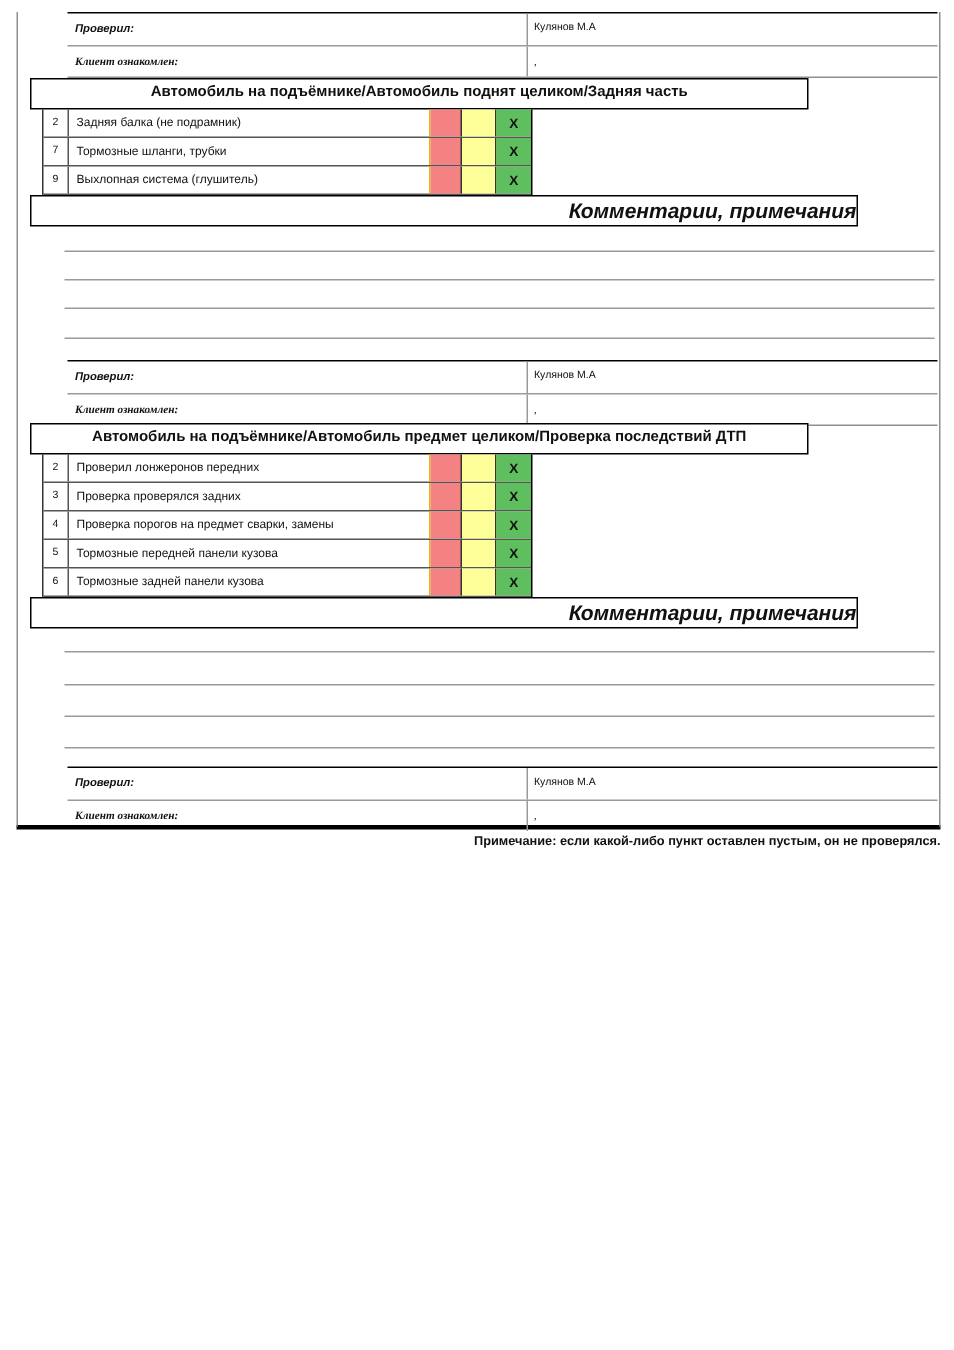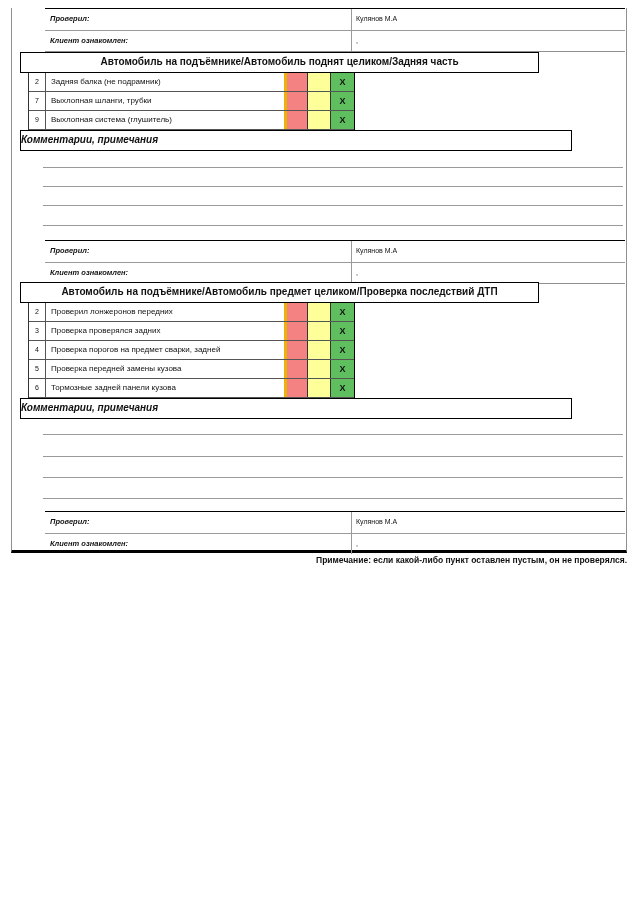--- a/index.html
+++ b/index.html
@@ -6,41 +6,41 @@
   html,body { background:#fff; }
   body { width:636px; height:900px; position:relative; font-family:"Liberation Sans", sans-serif; color:#111; }
   .page { position:absolute; left:0; top:0; width:636px; height:900px; background:#fff; overflow:hidden; }
 
   .frame { position:absolute; left:11px; top:8px; width:616px; height:545px;
            border-left:1px solid #8f8f8f; border-right:1px solid #8f8f8f; border-bottom:3px solid #000; }
 
   
   .sign-table { position:absolute; left:45px; width:580px; border-top:1px solid #000; border-bottom:1px solid #8f8f8f; }
   .sign-row { display:flex; height:21px; line-height:20px; }
-  .sign-row + .sign-row { border-top:1px solid #9a9a9a; }
+  .sign-row + .sign-row { border-top:1px solid #9a9a9a;font-family:Liberation Serif, serif; }
   .sign-label { width:307px; padding-left:5px; font-size:7.5px; font-style:italic; font-weight:bold;
                 border-right:1px solid #9a9a9a; }
   .sign-value { flex:1; padding-left:4px; font-size:7px; }
 
   
   .sec-header { position:absolute; left:20px; width:519px; height:21px; border:1.5px solid #000;
                 text-align:center; font-weight:bold; font-size:10px; line-height:18px; background:#fff; }
 
   
   .checklist { position:absolute; left:28px; width:327px; border-left:1px solid #333; border-right:1.5px solid #000; }
   .c-row { display:flex; height:19px; line-height:18px; border-bottom:1px solid #555; }
   .c-num { width:17px; text-align:center; font-size:7px; border-right:1px solid #555; }
-  .c-label { flex:1; padding-left:5px; font-size:8px; border-right:3px solid #eab308; overflow:hidden; white-space:nowrap; }
+  .c-label { flex:1; padding-left:5px; font-size:8px; border-right:1px solid #eab308; overflow:hidden; white-space:nowrap; }
   .c-red    { width:21px; background:var(--status-red,#F58282); border-right:1px solid #333; }
   .c-yellow { width:23px; background:var(--status-yellow,#FFFF99); border-right:1px solid #333; }
   .c-green  { width:23px; background:var(--status-green,#5FBF5F); text-align:center; font-weight:bold; font-size:9px; }
 
   
   .comments-header { position:absolute; left:20px; width:552px; height:21px; border:1.5px solid #000;
-                     text-align:left; font-weight:bold; font-style:italic; font-size:10px; line-height:18px; background:#fff; }
+                     text-align:right; font-weight:bold; font-style:italic; font-size:14px; line-height:18px; background:#fff; }
   .comment-line { position:absolute; left:43px; width:580px; height:1px; background:#9a9a9a; }
 
   .footnote { position:absolute; left:11px; top:555px; width:616px; text-align:right;
               font-size:8.5px; font-weight:bold; color:#111; }
 </style>
 </head>
 <body>
 
 <div class="page">
   <div class="frame"></div>
@@ -61,21 +61,21 @@
   <div class="checklist" style="top:73px">
     <div class="c-row">
       <div class="c-num">2</div>
       <div class="c-label">Задняя балка (не подрамник)</div>
       <div class="c-red"></div>
       <div class="c-yellow"></div>
       <div class="c-green"><span>X</span></div>
     </div>
     <div class="c-row">
       <div class="c-num">7</div>
-      <div class="c-label">Выхлопная шланги, трубки</div>
+      <div class="c-label">Тормозные шланги, трубки</div>
       <div class="c-red"></div>
       <div class="c-yellow"></div>
       <div class="c-green"><span>X</span></div>
     </div>
     <div class="c-row">
       <div class="c-num">9</div>
       <div class="c-label">Выхлопная система (глушитель)</div>
       <div class="c-red"></div>
       <div class="c-yellow"></div>
       <div class="c-green"><span>X</span></div>
@@ -111,28 +111,28 @@
     </div>
     <div class="c-row">
       <div class="c-num">3</div>
       <div class="c-label">Проверка проверялся задних</div>
       <div class="c-red"></div>
       <div class="c-yellow"></div>
       <div class="c-green"><span>X</span></div>
     </div>
     <div class="c-row">
       <div class="c-num">4</div>
-      <div class="c-label">Проверка порогов на предмет сварки, задней</div>
+      <div class="c-label">Проверка порогов на предмет сварки, замены</div>
       <div class="c-red"></div>
       <div class="c-yellow"></div>
       <div class="c-green"><span>X</span></div>
     </div>
     <div class="c-row">
       <div class="c-num">5</div>
-      <div class="c-label">Проверка передней замены кузова</div>
+      <div class="c-label">Тормозные передней панели кузова</div>
       <div class="c-red"></div>
       <div class="c-yellow"></div>
       <div class="c-green"><span>X</span></div>
     </div>
     <div class="c-row">
       <div class="c-num">6</div>
       <div class="c-label">Тормозные задней панели кузова</div>
       <div class="c-red"></div>
       <div class="c-yellow"></div>
       <div class="c-green"><span>X</span></div>

